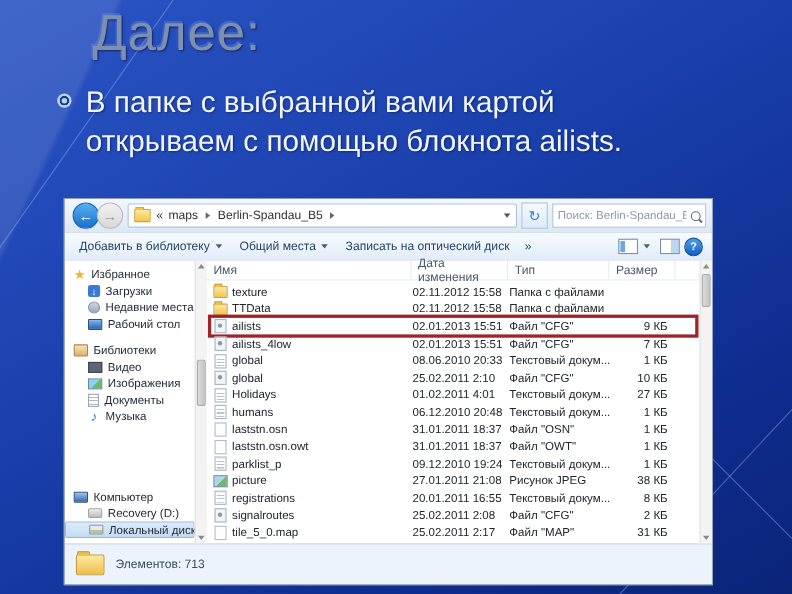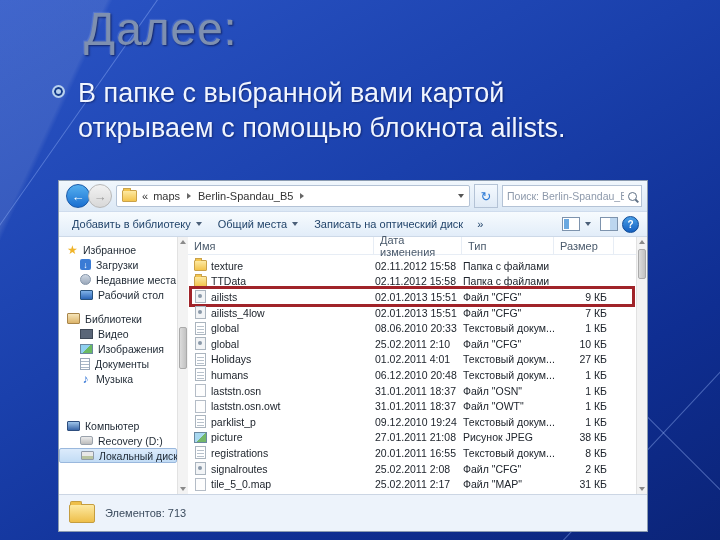--- a/index.html
+++ b/index.html
@@ -53,21 +53,21 @@
   .tspacer{flex:1;}
   .viewico{width:16px;height:12px;border:1px solid #7d93ad;background:linear-gradient(90deg,#6aa8e0 35%,#fff 35%);
     box-shadow:inset 0 0 0 1px #fff;}
   .paneico{width:16px;height:12px;border:1px solid #7d93ad;background:linear-gradient(90deg,#fff 55%,#bcd6ef 55%);}
   .helpico{width:15px;height:15px;border-radius:50%;background:linear-gradient(#4aa0e8,#1560c0);border:1px solid #0f4a96;
     color:#fff;font-size:10px;font-weight:bold;display:flex;align-items:center;justify-content:center;margin:0 2px;}
 
   .main{flex:1;display:flex;min-height:0;background:#fff;}
   .nav{width:118px;flex:none;padding-top:5px;font-size:10.5px;overflow:hidden;}
   .navgroup{margin-bottom:9px;}
-  .ng-computer{margin-top:32px;}
+  .ng-computer{margin-top:58px;}
   .navitem{height:15px;display:flex;align-items:center;gap:5px;padding-left:8px;white-space:nowrap;}
   .navitem.child{padding-left:21px;}
   .navitem.sel{background:linear-gradient(#dcebfb,#c2dcf5);border:1px solid #9ab8dd;border-radius:2px;height:13px;}
   .sico{width:11px;height:11px;flex:none;display:flex;align-items:center;justify-content:center;font-size:10px;}
   .si-star{color:#f0b429;font-size:12px;}
   .si-down{background:#3a7bd5;border-radius:2px;color:#fff;font-size:9px;line-height:10px;text-align:center;}
   .si-recent{background:linear-gradient(#cfd8e4,#9aa8ba);border-radius:50%;border:1px solid #8494a8;width:9px;height:9px;}
   .si-desktop{background:linear-gradient(#7fb2e8,#2b66b8);border:1px solid #27527e;border-radius:1px;width:11px;height:8px;}
   .si-lib{background:linear-gradient(#f5e4b8,#dcb46a);border:1px solid #a8854a;width:11px;height:9px;border-radius:1px;}
   .si-video{background:#5a6678;border:1px solid #3e4857;width:11px;height:8px;}

